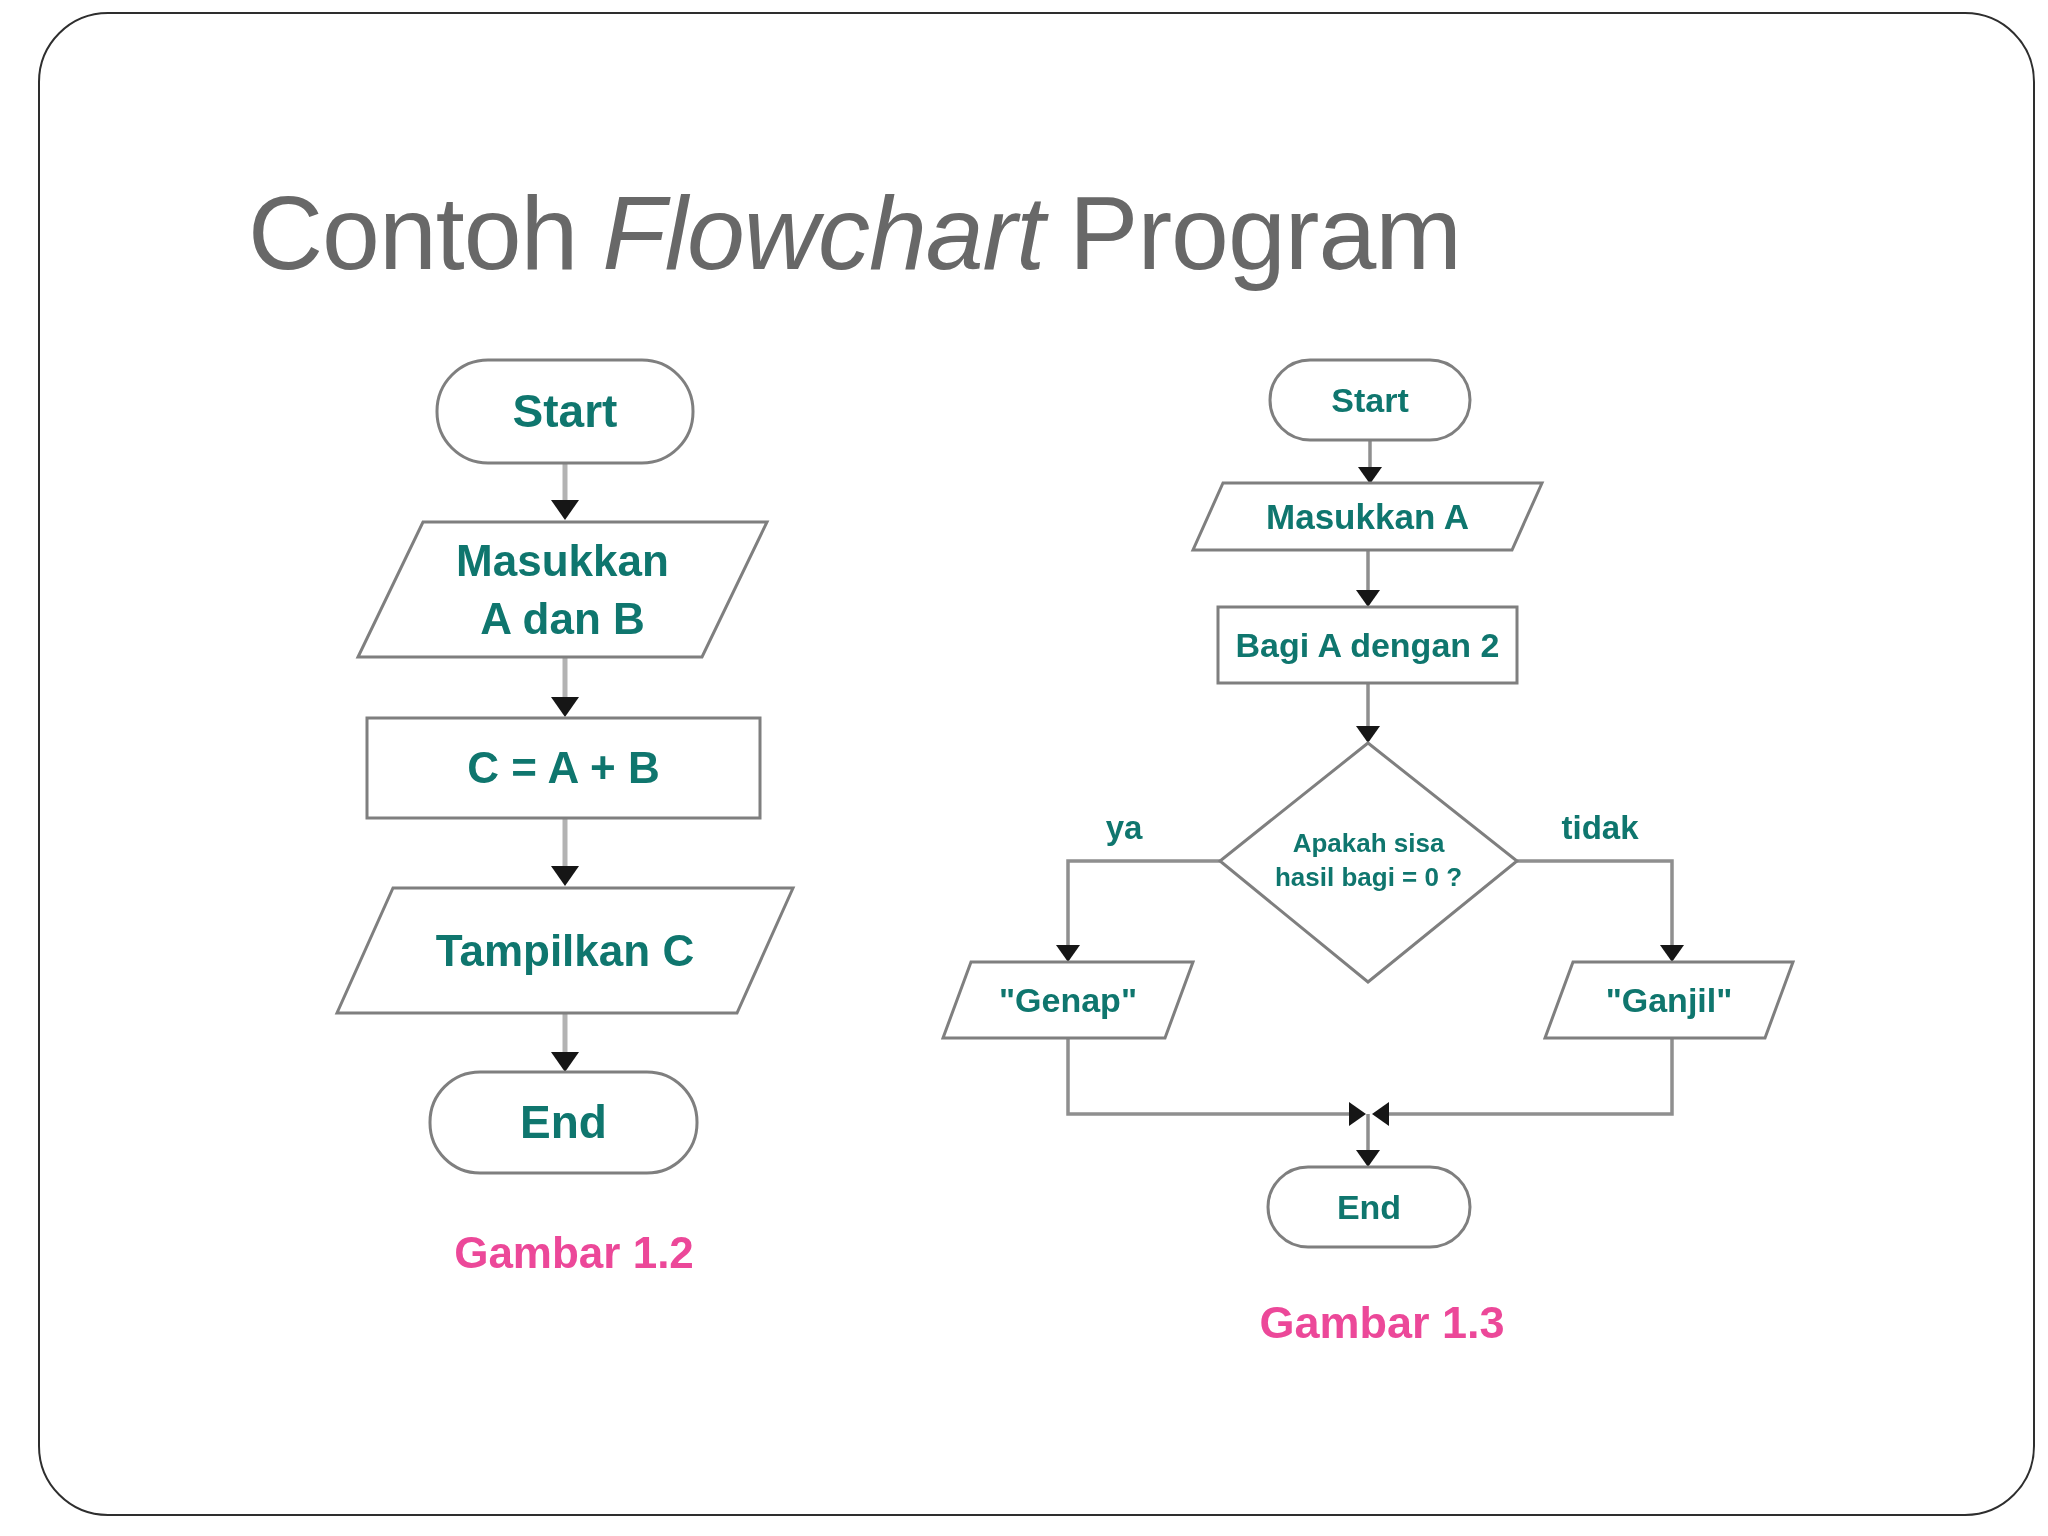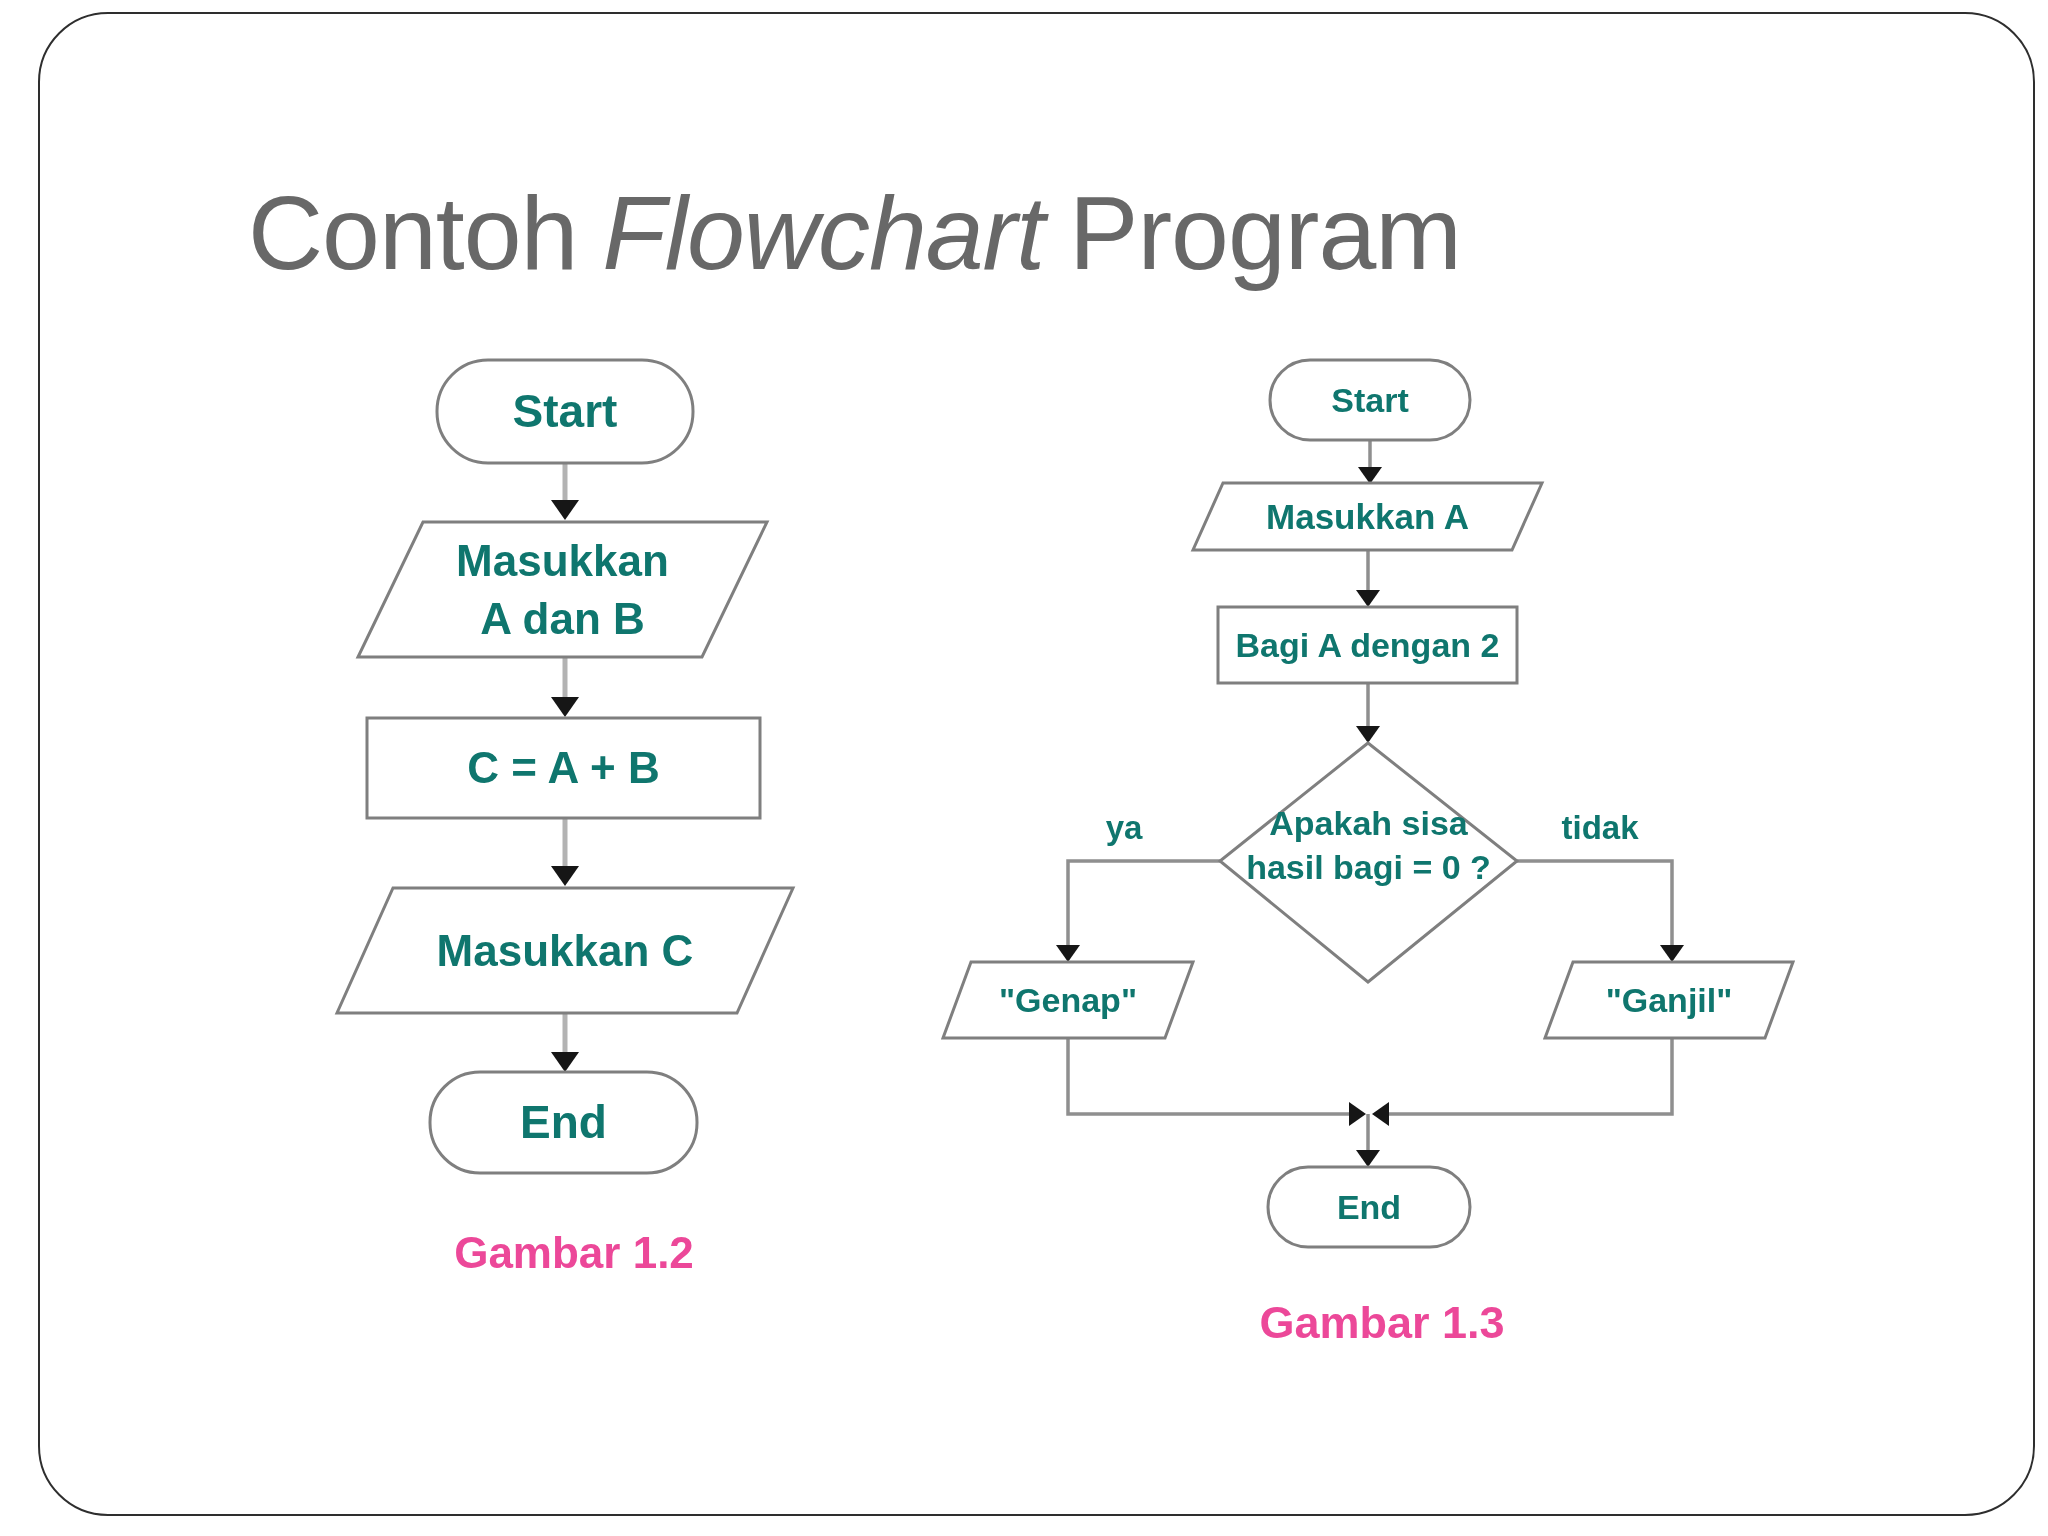--- a/index.html
+++ b/index.html
@@ -79,28 +79,28 @@
     <polygon class="shape" points="1573,962 1793,962 1765,1038 1545,1038"></polygon>
     <rect class="shape" x="1268" y="1167" width="202" height="80" rx="40" ry="40"></rect>
   </svg>
 
   <div class="lbl" style="left:437px;top:360px;width:256px;height:103px;font-size:46px;">Start</div>
   <div class="lbl" style="left:358px;top:522px;width:409px;height:135px;font-size:44px;">
     <div>Masukkan</div>
     <div>A dan B</div>
   </div>
   <div class="lbl" style="left:367px;top:718px;width:393px;height:100px;font-size:44px;">C = A + B</div>
-  <div class="lbl" style="left:337px;top:888px;width:456px;height:125px;font-size:44px;">Masukkan C</div>
+  <div class="lbl" style="left:337px;top:888px;width:456px;height:125px;font-size:44px;">Tampilkan C</div>
   <div class="lbl" style="left:430px;top:1072px;width:267px;height:101px;font-size:46px;">End</div>
   <div class="lbl cap" style="left:424px;top:1228px;width:300px;height:50px;font-size:44px;">Gambar 1.2</div>
 
   <div class="lbl" style="left:1270px;top:360px;width:200px;height:80px;font-size:34px;">Start</div>
   <div class="lbl" style="left:1193px;top:483px;width:349px;height:67px;font-size:35px;">Masukkan A</div>
   <div class="lbl" style="left:1218px;top:607px;width:299px;height:76px;font-size:34px;border-radius:27px;">Bagi A dengan 2</div>
-  <div class="lbl" style="left:1220px;top:747px;width:297px;height:196px;font-size:34px;">
+  <div class="lbl" style="left:1220px;top:763px;width:297px;height:196px;font-size:26px;">
     <div>Apakah sisa</div>
     <div>hasil bagi = 0 ?</div>
   </div>
   <div class="lbl" style="left:1084px;top:806px;width:80px;height:44px;font-size:33px;">ya</div>
   <div class="lbl" style="left:1540px;top:806px;width:120px;height:44px;font-size:33px;">tidak</div>
   <div class="lbl" style="left:943px;top:962px;width:250px;height:76px;font-size:34px;">"Genap"</div>
   <div class="lbl" style="left:1545px;top:962px;width:248px;height:76px;font-size:34px;">"Ganjil"</div>
   <div class="lbl" style="left:1268px;top:1167px;width:202px;height:80px;font-size:34px;">End</div>
   <div class="lbl cap" style="left:1232px;top:1298px;width:300px;height:50px;font-size:45px;">Gambar 1.3</div>
 </div>

